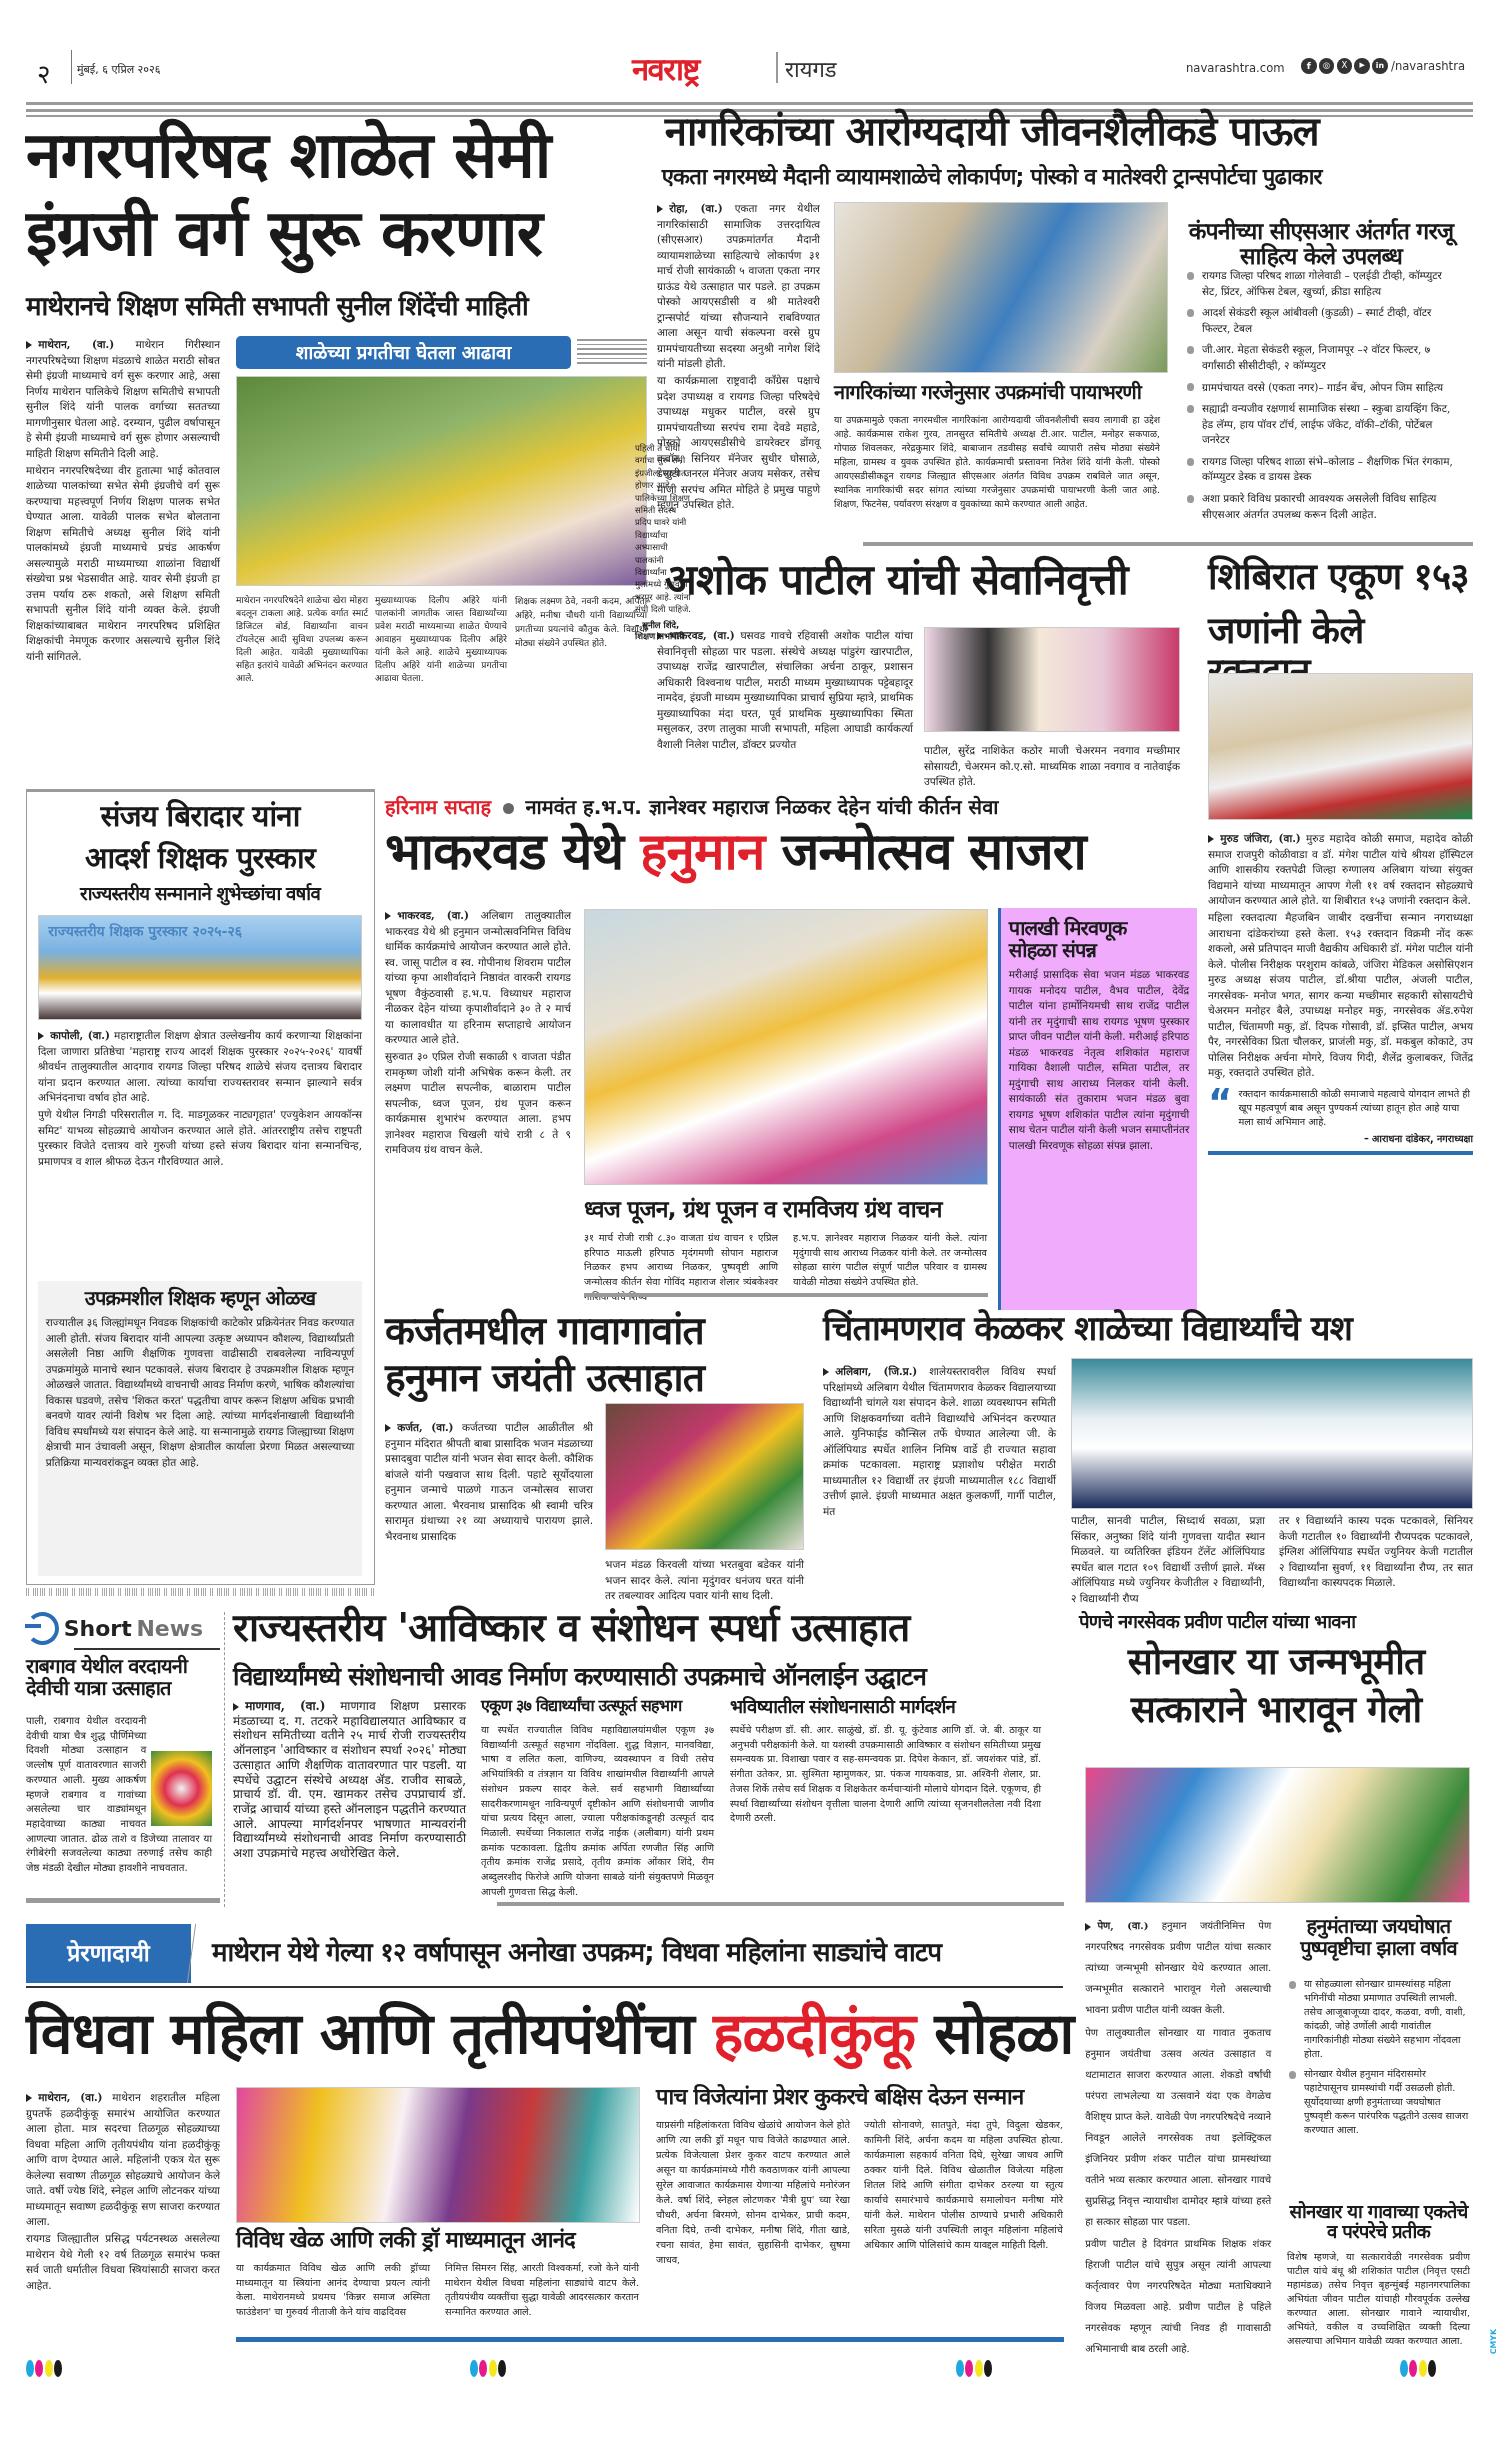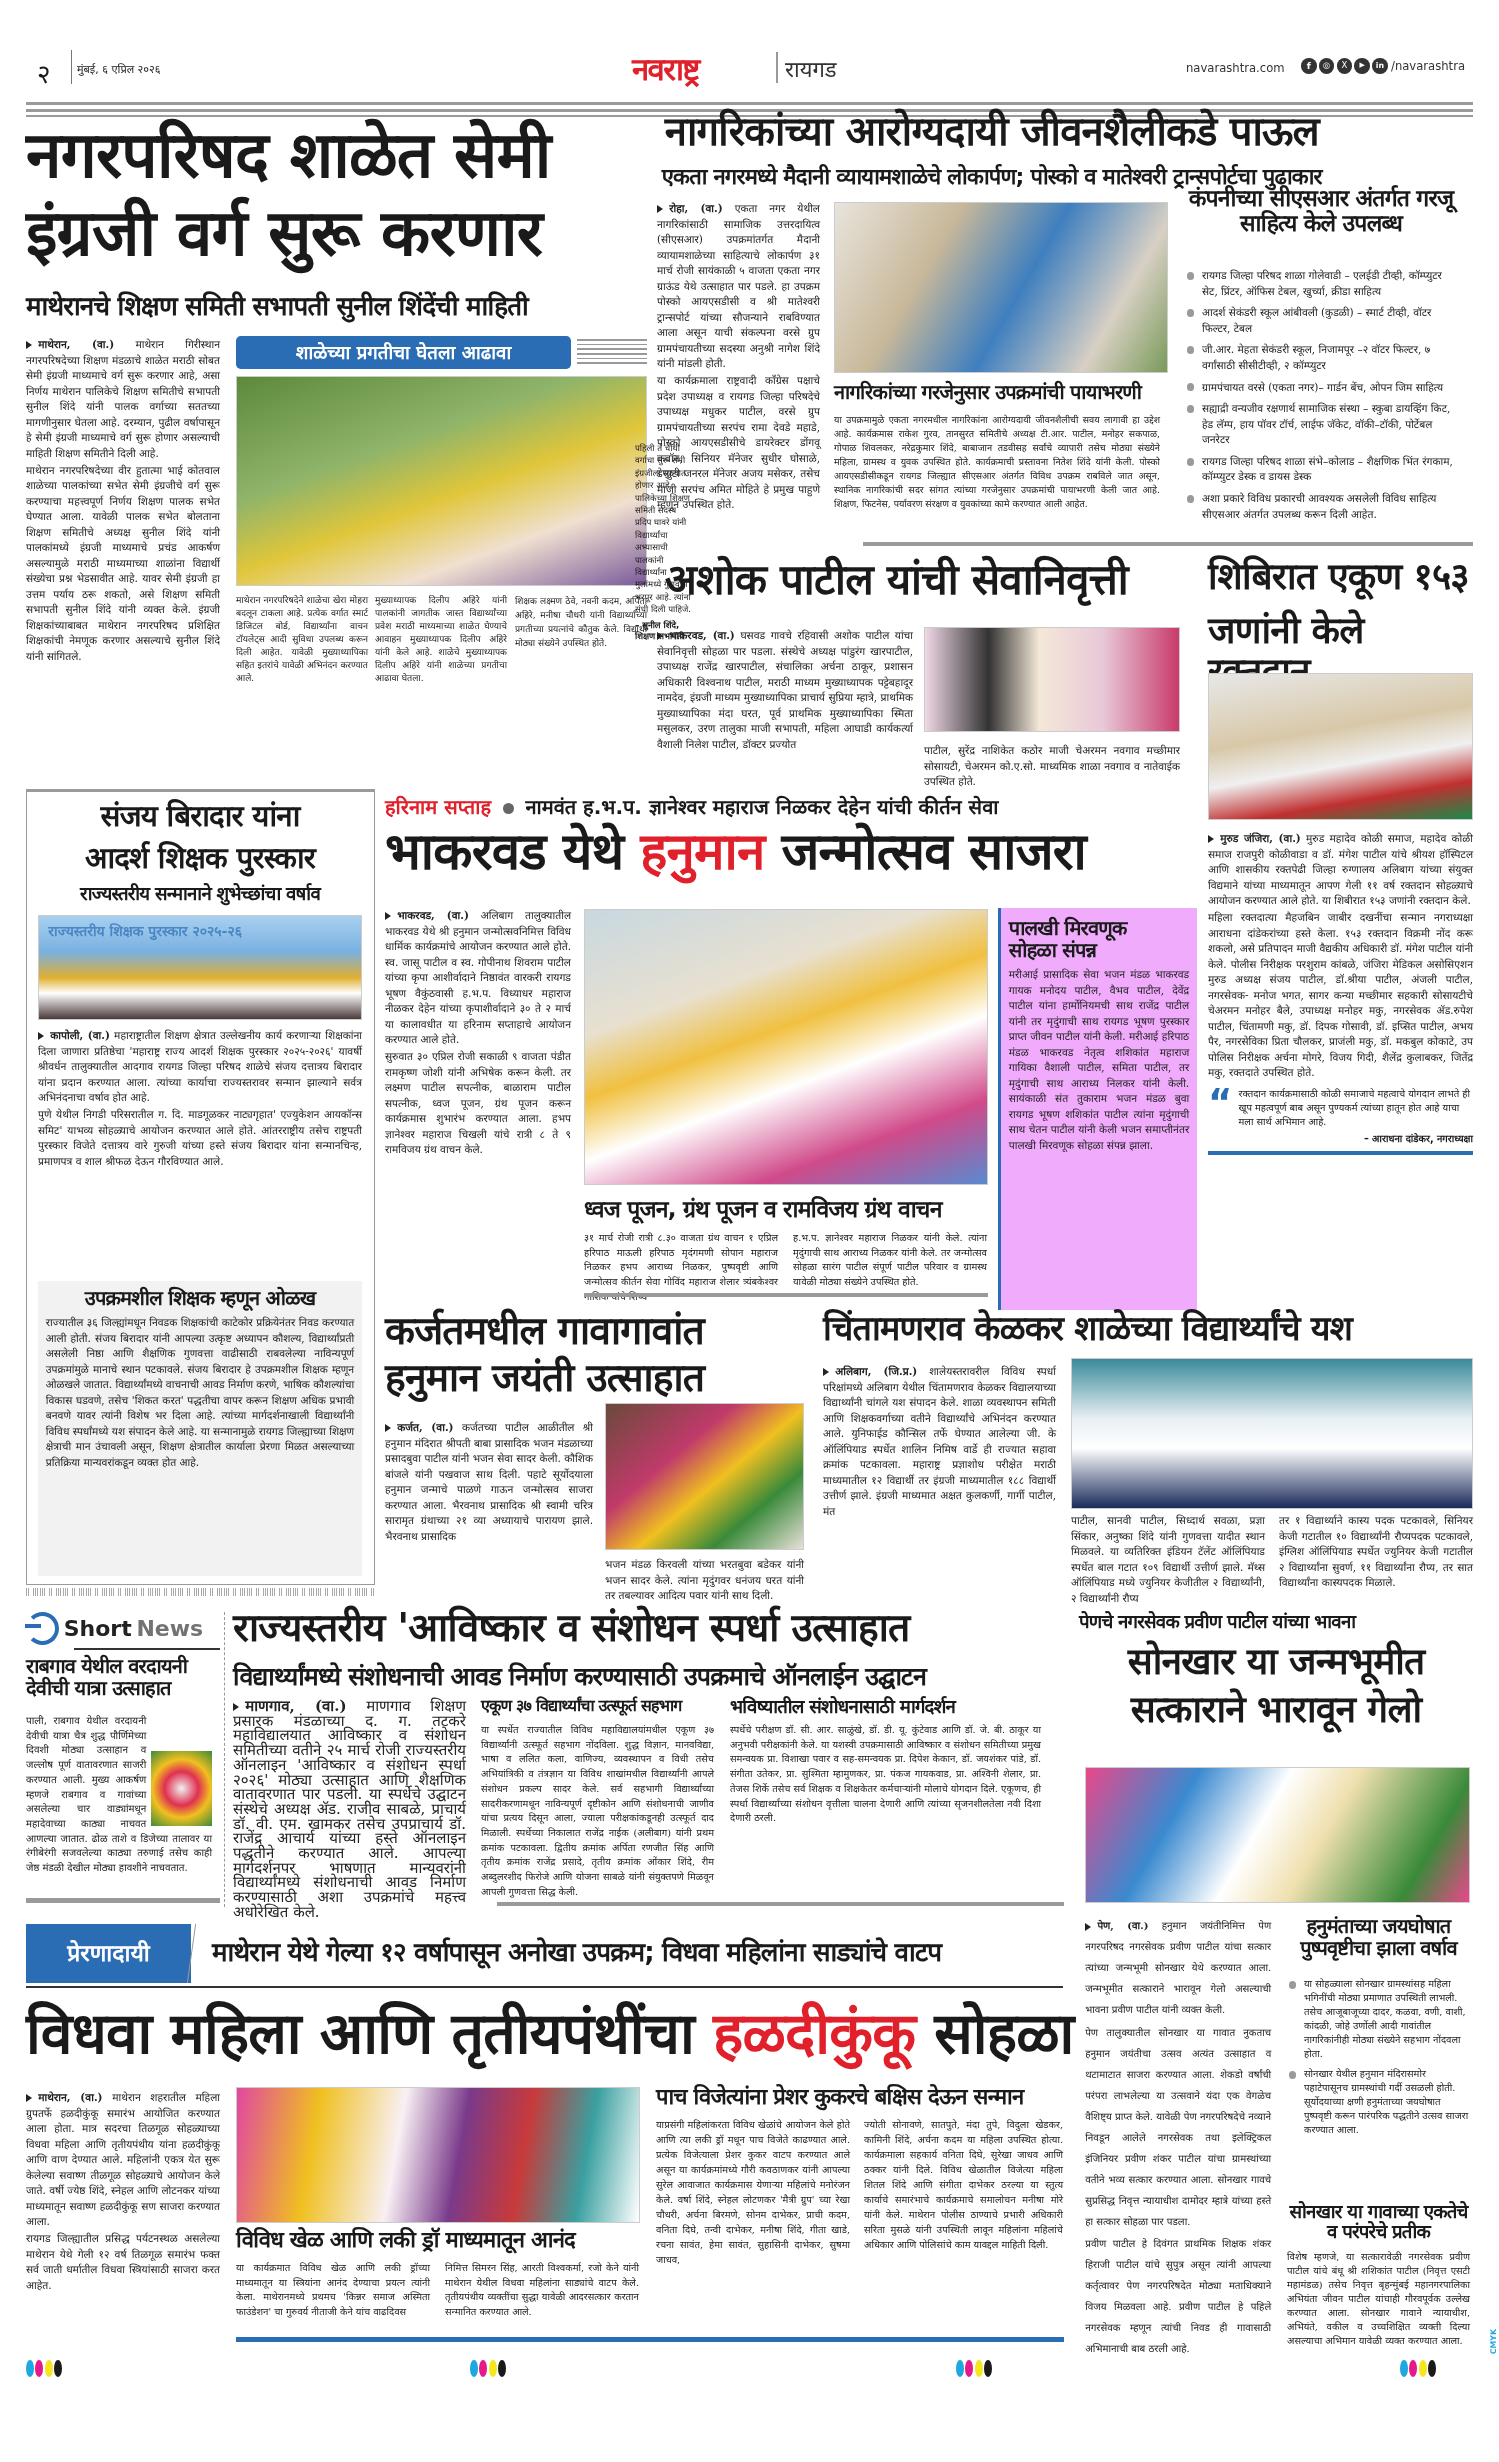--- a/index.html
+++ b/index.html
@@ -68,21 +68,21 @@
 <div class="abs" style="left:657px;top:109px;width:817px;height:435px;">
   <div class="hl abs" style="left:7.8px;top:0;font-size:40px;">नागरिकांच्या आरोग्यदायी जीवनशैलीकडे पाऊल</div>
   <div class="hl abs" style="left:4.7px;top:56px;font-size:22px;">एकता नगरमध्ये मैदानी व्यायामशाळेचे लोकार्पण; पोस्को व मातेश्वरी ट्रान्सपोर्टचा पुढाकार</div>
   <div class="abs body" style="left:0;top:92px;width:163px;">
     <p><span class="tri"></span><span class="dateline">रोहा, (वा.)</span> <span>एकता नगर येथील नागरिकांसाठी सामाजिक उत्तरदायित्व (सीएसआर) उपक्रमांतर्गत मैदानी व्यायामशाळेच्या साहित्याचे लोकार्पण ३१ मार्च रोजी सायंकाळी ५ वाजता एकता नगर ग्राऊंड येथे उत्साहात पार पडले. हा उपक्रम पोस्को आयएसडीसी व श्री मातेश्वरी ट्रान्सपोर्ट यांच्या सौजन्याने राबविण्यात आला असून याची संकल्पना वरसे ग्रुप ग्रामपंचायतीच्या सदस्या अनुश्री नागेश शिंदे यांनी मांडली होती.</span></p>
     <p>या कार्यक्रमाला राष्ट्रवादी काँग्रेस पक्षाचे प्रदेश उपाध्यक्ष व रायगड जिल्हा परिषदेचे उपाध्यक्ष मधुकर पाटील, वरसे ग्रुप ग्रामपंचायतीच्या सरपंच रामा देवडे महाडे, पोस्को आयएसडीसीचे डायरेक्टर डोंगवू कवॉन, सिनियर मॅनेजर सुधीर घोसाळे, डेप्युटी जनरल मॅनेजर अजय मसेकर, तसेच माजी सरपंच अमित मोहिते हे प्रमुख पाहुणे म्हणून उपस्थित होते.</p>
   </div>
   <div class="photo" style="left:177px;top:93px;width:334px;height:171px;background:linear-gradient(120deg,#e8e4dc 0%,#c8b89a 30%,#3f7fbf 55%,#d8d0c4 80%,#7a9a5a 100%);"></div>
   <div class="hl abs" style="left:177px;top:272px;font-size:20px;">नागरिकांच्या गरजेनुसार उपक्रमांची पायाभरणी</div>
   <div class="abs" style="left:177px;top:304px;width:326px;font-size:9.3px;line-height:14px;font-family:'DejaVu Serif',serif;text-align:justify;">या उपक्रमामुळे एकता नगरमधील नागरिकांना आरोग्यदायी जीवनशैलीची सवय लागावी हा उद्देश आहे. कार्यक्रमास राकेश गुरव, तानसुरत समितीचे अध्यक्ष टी.आर. पाटील, मनोहर सकपाळ, गोपाळ शिवलकर, नरेद्रकुमार शिंदे, बाबाजान तडवीसह सर्वांचे व्यापारी तसेच मोठ्या संख्येने महिला, ग्रामस्थ व युवक उपस्थित होते. कार्यक्रमाची प्रस्तावना नितेश शिंदे यांनी केली. पोस्को आयएसडीसीकडून रायगड जिल्ह्यात सीएसआर अंतर्गत विविध उपक्रम राबविले जात असून, स्थानिक नागरिकांची सदर सांगत त्यांच्या गरजेनुसार उपक्रमांची पायाभरणी केली जात आहे. शिक्षण, फिटनेस, पर्यावरण संरक्षण व युवकांच्या कामे करण्यात आली आहेत.</div>
-  <div class="hl abs" style="left:528px;top:77px;width:272px;font-size:23px;text-align:center;">कंपनीच्या सीएसआर अंतर्गत गरजू साहित्य केले उपलब्ध</div>
+  <div class="hl abs" style="left:528px;top:110px;width:272px;font-size:23px;text-align:center;">कंपनीच्या सीएसआर अंतर्गत गरजू साहित्य केले उपलब्ध</div>
   <ul class="bullet-list abs" style="left:528px;top:159px;width:272px;">
     <li>रायगड जिल्हा परिषद शाळा गोलेवाडी – एलईडी टीव्ही, कॉम्प्युटर सेट, प्रिंटर, ऑफिस टेबल, खुर्च्या, क्रीडा साहित्य</li>
     <li>आदर्श सेकंडरी स्कूल आंबीवली (कुडळी) – स्मार्ट टीव्ही, वॉटर फिल्टर, टेबल</li>
     <li>जी.आर. मेहता सेकंडरी स्कूल, निजामपूर –२ वॉटर फिल्टर, ७ वर्गांसाठी सीसीटीव्ही, २ कॉम्प्युटर</li>
     <li>ग्रामपंचायत वरसे (एकता नगर)– गार्डन बेंच, ओपन जिम साहित्य</li>
     <li>सह्याद्री वन्यजीव रक्षणार्थ सामाजिक संस्था – स्कुबा डायव्हिंग किट, हेड लॅम्प, हाय पॉवर टॉर्च, लाईफ जॅकेट, वॉकी–टॉकी, पोर्टेबल जनरेटर</li>
     <li>रायगड जिल्हा परिषद शाळा संभे–कोलाड – शैक्षणिक भिंत रंगकाम, कॉम्प्युटर डेस्क व डायस डेस्क</li>
     <li>अशा प्रकारे विविध प्रकारची आवश्यक असलेली विविध साहित्य सीएसआर अंतर्गत उपलब्ध करून दिली आहेत.</li>
   </ul>
 </div>
@@ -194,21 +194,21 @@
     <div style="float:right;width:61px;height:75px;margin:37px 0 3.1px 4.7px;background:radial-gradient(circle,#f0f0f0 0%,#e03050 35%,#f0c020 60%,#3a8a3a 100%);"></div>
     <span>पाली, राबगाव येथील वरदायनी देवीची यात्रा चैत्र शुद्ध पौर्णिमेच्या दिवशी मोठ्या उत्साहान व जल्लोष पूर्ण वातावरणात साजरी करण्यात आली. मुख्य आकर्षण म्हणजे राबगाव व गावांच्या असलेल्या चार वाड्यांमधून महादेवाच्या काठ्या नाचवत आणल्या जातात. ढोळ ताशे व डिजेच्या तालावर या रंगीबेरंगी सजवलेल्या काठ्या तरुणाई तसेच काही जेष्ठ मंडळी देखील मोठ्या हावशीने नाचवतात.</span>
   </div>
   <div class="abs" style="left:0;top:286px;width:194px;height:4.7px;background:#9a9a9a;"></div>
 </div>
 <div class="abs" style="left:224px;top:1612px;width:0.8px;height:295px;border-left:0.8px dashed #999;"></div>
 
 <div class="abs" style="left:233px;top:1607px;width:831px;height:295px;">
   <div class="hl abs" style="left:0;top:0;font-size:39px;white-space:nowrap;">राज्यस्तरीय 'आविष्कार व संशोधन स्पर्धा उत्साहात</div>
   <div class="hl abs" style="left:0;top:56px;font-size:25px;white-space:nowrap;">विद्यार्थ्यांमध्ये संशोधनाची आवड निर्माण करण्यासाठी उपक्रमाचे ऑनलाईन उद्घाटन</div>
-  <div class="abs body" style="left:0;top:92px;width:233px;font-size:15px;line-height:14.7px;">
+  <div class="abs body" style="left:0;top:92px;width:233px;font-size:12px;line-height:14.7px;">
     <p><span class="tri"></span><span class="dateline">माणगाव, (वा.)</span> <span>माणगाव शिक्षण प्रसारक मंडळाच्या द. ग. तटकरे महाविद्यालयात आविष्कार व संशोधन समितीच्या वतीने २५ मार्च रोजी राज्यस्तरीय ऑनलाइन 'आविष्कार व संशोधन स्पर्धा २०२६' मोठ्या उत्साहात आणि शैक्षणिक वातावरणात पार पडली. या स्पर्धेचे उद्घाटन संस्थेचे अध्यक्ष ॲड. राजीव साबळे, प्राचार्य डॉ. वी. एम. खामकर तसेच उपप्राचार्य डॉ. राजेंद्र आचार्य यांच्या हस्ते ऑनलाइन पद्धतीने करण्यात आले. आपल्या मार्गदर्शनपर भाषणात मान्यवरांनी विद्यार्थ्यांमध्ये संशोधनाची आवड निर्माण करण्यासाठी अशा उपक्रमांचे महत्त्व अधोरेखित केले.</span></p>
   </div>
   <div class="hl abs" style="left:248px;top:90px;width:233px;font-size:16px;">एकूण ३७ विद्यार्थ्यांचा उत्स्फूर्त सहभाग</div>
   <div class="abs body" style="left:248px;top:116px;width:233px;font-size:9.7px;line-height:14.7px;">या स्पर्धेत राज्यातील विविध महाविद्यालयांमधील एकूण ३७ विद्यार्थ्यांनी उत्स्फूर्त सहभाग नोंदविला. शुद्ध विज्ञान, मानवविद्या, भाषा व ललित कला, वाणिज्य, व्यवस्थापन व विधी तसेच अभियांत्रिकी व तंत्रज्ञान या विविध शाखांमधील विद्यार्थ्यांनी आपले संशोधन प्रकल्प सादर केले. सर्व सहभागी विद्यार्थ्यांच्या सादरीकरणामधून नाविन्यपूर्ण दृष्टीकोन आणि संशोधनाची जाणीव यांचा प्रत्यय दिसून आला, ज्याला परीक्षकांकडूनही उत्स्फूर्त दाद मिळाली. स्पर्धेच्या निकालात राजेंद्र नाईक (अलीबाग) यांनी प्रथम क्रमांक पटकावला. द्वितीय क्रमांक अर्पिता रणजीत सिंह आणि तृतीय क्रमांक राजेंद्र प्रसादे, तृतीय क्रमांक ओंकार शिंदे, रीम अब्दुलरशीद फिरोजे आणि योजना साबळे यांनी संयुक्तपणे मिळवून आपली गुणवत्ता सिद्ध केली.</div>
   <div class="hl abs" style="left:497px;top:90px;width:311px;font-size:18.6px;">भविष्यातील संशोधनासाठी मार्गदर्शन</div>
   <div class="abs body" style="left:497px;top:116px;width:311px;font-size:9.7px;line-height:14.7px;">स्पर्धेचे परीक्षण डॉ. सी. आर. साळुंखे, डॉ. डी. यू. कुंटेवाड आणि डॉ. जे. बी. ठाकूर या अनुभवी परीक्षकांनी केले. या यशस्वी उपक्रमासाठी आविष्कार व संशोधन समितीच्या प्रमुख समन्वयक प्रा. विशाखा पवार व सह-समन्वयक प्रा. दिपेश केकान, डॉ. जयशंकर पांडे, डॉ. संगीता उतेकर, प्रा. सुश्मिता म्हामुणकर, प्रा. पंकज गायकवाड, प्रा. अश्विनी शेलार, प्रा. तेजस शिर्के तसेच सर्व शिक्षक व शिक्षकेतर कर्मचाऱ्यांनी मोलाचे योगदान दिले. एकूणच, ही स्पर्धा विद्यार्थ्यांच्या संशोधन वृत्तीला चालना देणारी आणि त्यांच्या सृजनशीलतेला नवी दिशा देणारी ठरली.</div>
 </div>
 <div class="rule" style="left:497px;top:1902px;width:567px;"></div>
 
 <div class="abs" style="left:1079px;top:1612px;width:394px;height:714px;">

